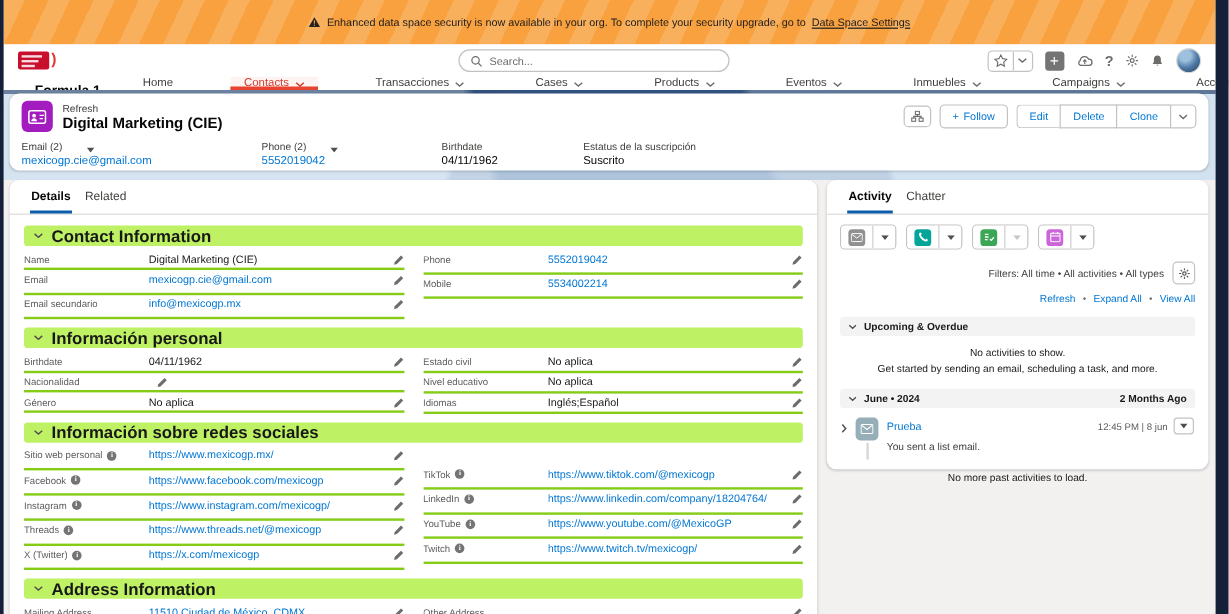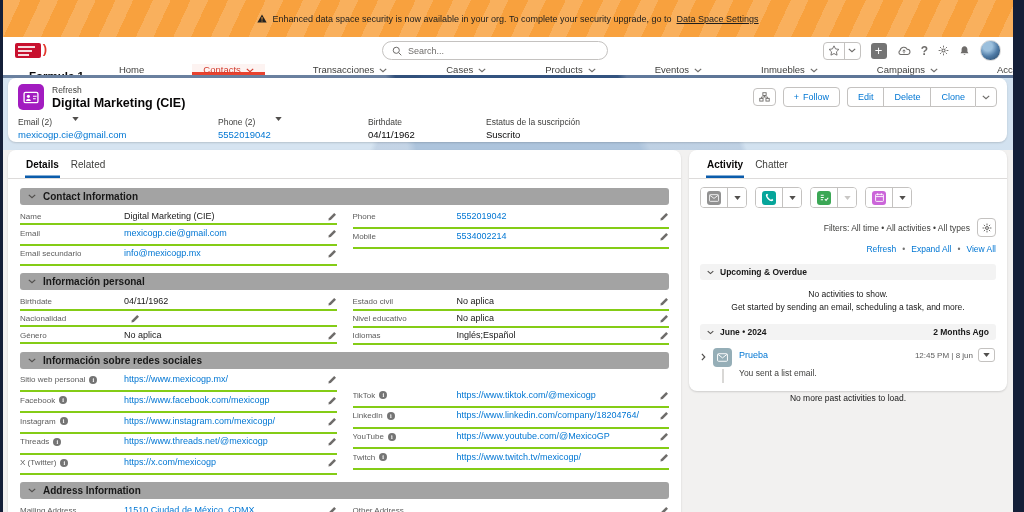--- a/index.html
+++ b/index.html
@@ -71,35 +71,35 @@
   .rc-actions { margin-left: auto; display: flex; align-items: center; gap: 7px; }
   .sbtn { height: 20px; border: 1px solid #c4c2c0; border-radius: 4px; background: #fff; color: var(--blue, #0176d3);
     font-size: 9px; display: flex; align-items: center; gap: 4px; padding: 0 10px; cursor: pointer; font-family: inherit; }
   .sbtn.icon-only { padding: 0 5px; color: #6e6c6a; height: 18px; }
   .bgroup { display: flex; }
   .bgroup .sbtn { border-radius: 0; border-right-width: 0; }
   .bgroup .sbtn:first-child { border-radius: 4px 0 0 4px; }
   .bgroup .sbtn:last-child { border-radius: 0 4px 4px 0; border-right-width: 1px; padding: 0 6px; color: #6e6c6a; }
   .rc-fields { display: flex; margin-top: 7px; }
   .hfield:nth-child(1) { width: 200px; } .hfield:nth-child(2) { width: 150px; } .hfield:nth-child(3) { width: 118px; } .hfield:nth-child(4) { flex: 1; }
-  .hlabel { font-size: 8.5px; color: #3e3e3c; display: flex; align-items: flex-start; gap: 20px; }
+  .hlabel { font-size: 8.5px; color: #3e3e3c; display: flex; align-items: flex-end; gap: 20px; }
   .hlabel .tri { display: flex; color: #514f4d; cursor: pointer; }
   .hvalue { font-size: 9.5px; color: #080707; margin-top: 2px; }
   .hvalue.link { color: var(--blue, #0176d3); cursor: pointer; }
 
   
   .tabbar { display: flex; gap: 10px; padding: 0 17px; height: 29px; align-items: flex-end; border-bottom: 1px solid #dddbda; }
   .dtab { font-size: 10px; color: #3e3e3c; padding: 0 1px 8px; cursor: pointer; }
   .dtab.active { font-weight: bold; color: #080707; box-shadow: inset 0 -2.5px 0 #0b5cab; }
 
   
   .details-card { left: 5px; top: 75px; width: 673px; height: 372px; overflow: hidden; }
   .dbody { padding: 2px 12px 0; }
-  .sechead { height: 17px; background: #a3a3a3; border-radius: 3px; display: flex; align-items: center; gap: 7px; padding: 0 8px;
-    font-size: 10px; font-weight: bold; color: #181818; margin: 7px 0 3px; cursor: pointer; text-align: center; }
+  .sechead { height: 17px; background: #bef264; border-radius: 3px; display: flex; align-items: center; gap: 7px; padding: 0 8px;
+    font-size: 14px; font-weight: bold; color: #181818; margin: 7px 0 3px; cursor: pointer; text-align: center; }
   .sechev { display: flex; color: #514f4d; }
   .cols { display: grid; grid-template-columns: 1fr 1fr; column-gap: 16px; }
   .frow { display: flex; align-items: flex-start; min-height: 15.5px; border-bottom: 2px solid #84cc16; padding: 1.5px 0 1px; }
   .frow.nob, .frow.spacer { border-bottom: none; }
   .frow.spacer { visibility: hidden; }
   .flabel { width: 104px; flex: none; font-size: 8px; color: #5c5c5c; padding-top: 2px; display: flex; align-items: center; gap: 4px; }
   .flabel > span:first-child { white-space: nowrap; overflow: hidden; text-overflow: ellipsis; }
   .info-dot { width: 8px; height: 8px; flex: none; border-radius: 50%; background: #747474; color: #fff; font-size: 6px; font-weight: bold;
     display: inline-flex; align-items: center; justify-content: center; font-family: "Liberation Serif", serif; cursor: pointer; }
   .fval { flex: 1; font-size: 9px; color: #181818; line-height: 1.4; min-width: 0; }

